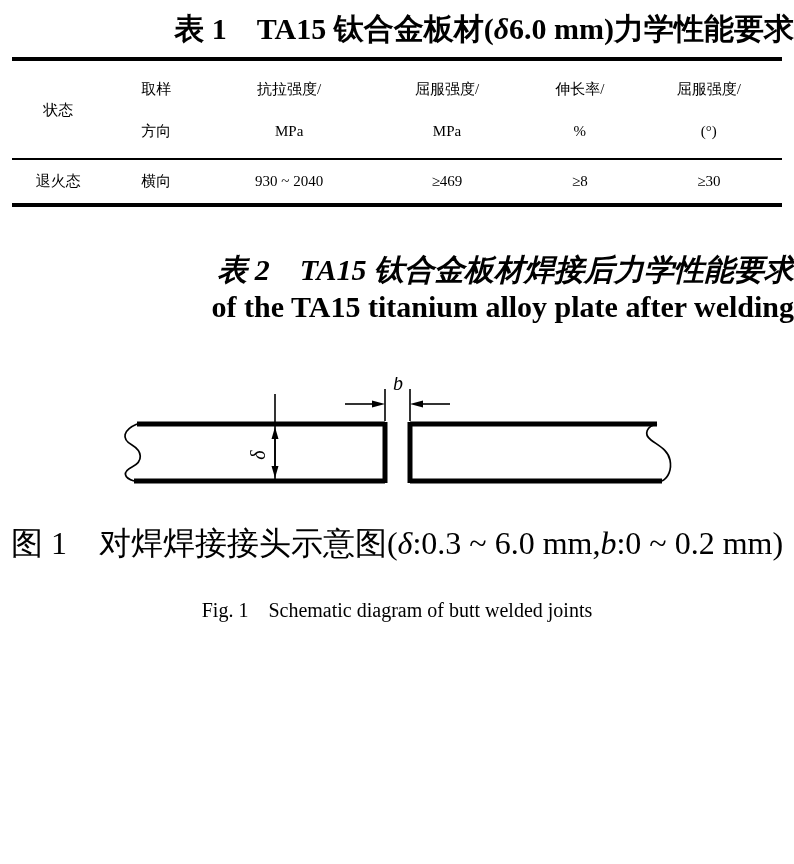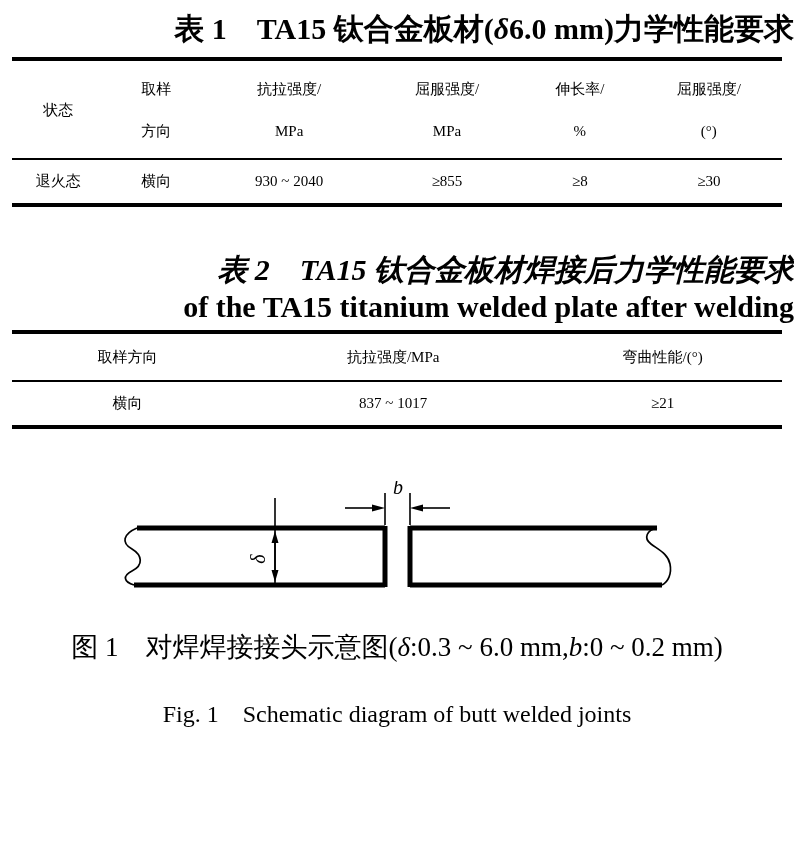--- a/index.html
+++ b/index.html
@@ -47,22 +47,22 @@
   .hline { line-height: 42px; display: block; }
   .hline:empty { display: none; }
   .tb1 col.c0 { width: 12%; }  .tb1 col.c1 { width: 13.5%; }
   .tb1 col.c2 { width: 21%; }  .tb1 col.c3 { width: 20%; }
   .tb1 col.c4 { width: 14.5%; }.tb1 col.c5 { width: 19%; }
   .tb2 col.c0 { width: 30%; }  .tb2 col.c1 { width: 39%; }
   .tb2 col.c2 { width: 31%; }
   .fig-wrap { margin-top: 52px; text-align: center; }
   .fig-svg { display: inline-block; }
   .cap { text-align: center; margin-top: 28px; line-height: 39px; }
-  .cap-zh { font-size: 27px; }
-  .cap-en { font-size: 24px; }
+  .cap-zh { font-size: 32px; }
+  .cap-en { font-size: 20px; }
   svg text {
     font-family: "Liberation Serif", "DejaVu Serif", serif;
     font-style: italic;
     font-size: 20px;
     fill: #000;
   }
 </style>
 </head>
 <body>
 
@@ -116,51 +116,30 @@
               <span class="hline">(°)</span>
             </span>
           </th>
       </tr>
     </thead>
     <tbody>
       <tr>
         <td>退火态</td>
         <td>横向</td>
         <td>930 ~ 2040</td>
-        <td>≥855</td>
+        <td>≥469</td>
         <td>≥8</td>
         <td>≥30</td>
       </tr>
     </tbody>
   </table>
 
   <div class="ttl ttl-2">表 2 TA15 钛合金板材焊接后力学性能要求</div>
-  <div class="ttl">of the TA15 titanium welded plate after welding</div>
+  <div class="ttl">of the TA15 titanium alloy plate after welding</div>
 
-  <table class="tb2">
-    <colgroup>
-        <col class="c0">
-        <col class="c1">
-        <col class="c2">
-      </colgroup>
-    <thead>
-      <tr>
-        <th>取样方向</th>
-        <th>抗拉强度/MPa</th>
-        <th>弯曲性能/(°)</th>
-      </tr>
-    </thead>
-    <tbody>
-      <tr>
-        <td>横向</td>
-        <td>837 ~ 1017</td>
-        <td>≥21</td>
-      </tr>
-    </tbody>
-  </table>
 
   <div class="fig-wrap">
     <svg class="fig-svg" width="560" height="115" viewBox="0 0 560 115">
 
       <path d="M 20 47 H 268" stroke="#000" stroke-width="5" fill="none"></path>
       <path d="M 17 104 H 268" stroke="#000" stroke-width="5" fill="none"></path>
       <path d="M 268 45 V 106" stroke="#000" stroke-width="5" fill="none"></path>
       <path d="M 20 47 C 6 53, 4 62, 15 68 C 25 74, 27 84, 15 90 C 5 95, 7 101, 17 104" stroke="#000" stroke-width="1.7" fill="none"></path>
 
       <path d="M 293 45 V 106" stroke="#000" stroke-width="5" fill="none"></path>

